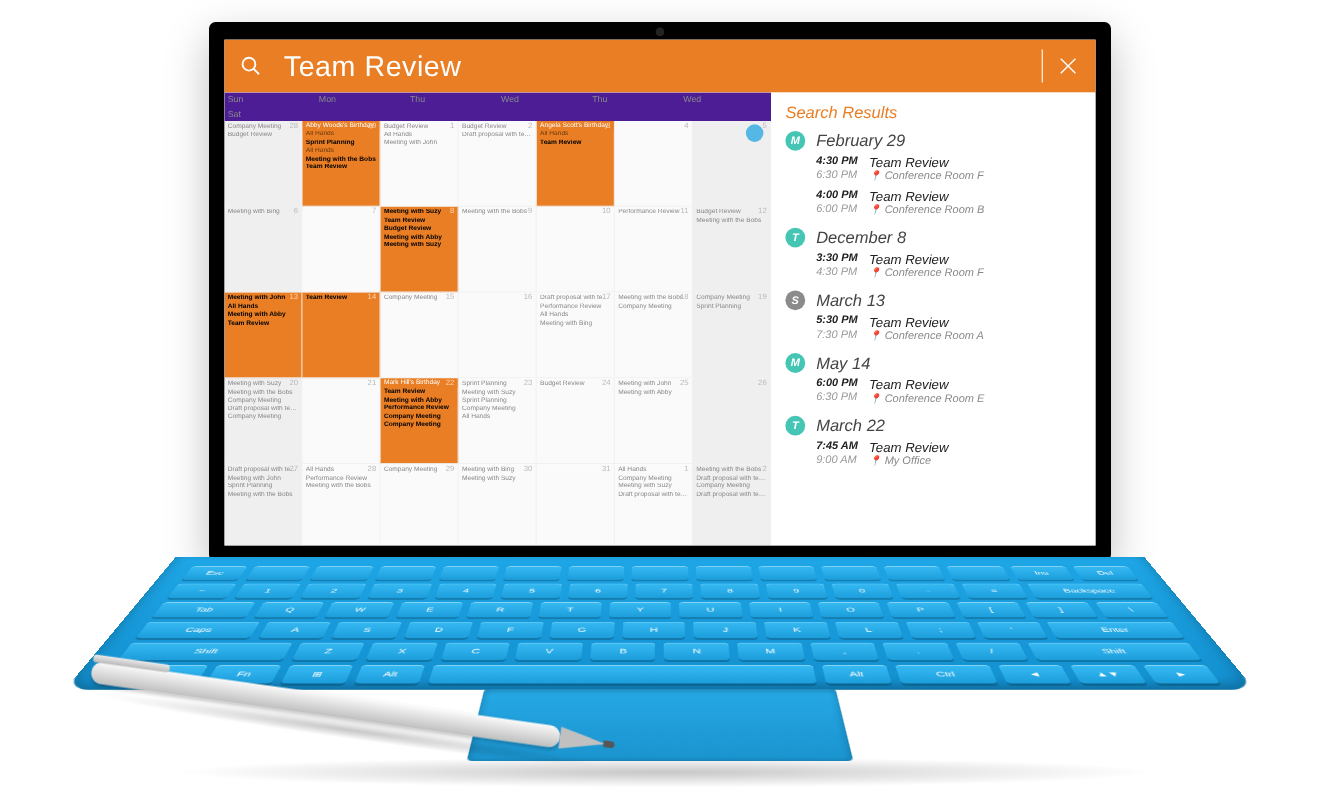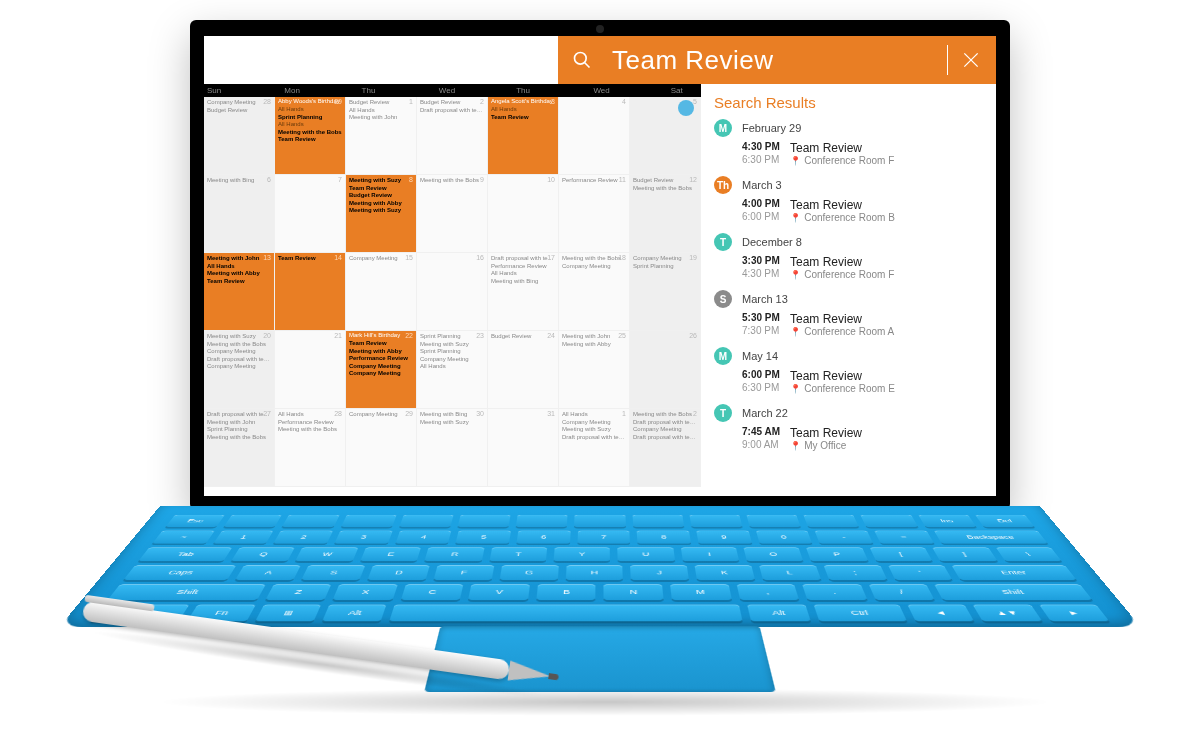--- a/index.html
+++ b/index.html
@@ -5,44 +5,44 @@
   html,body{margin:0;padding:0;background:#fff;font-family:"Segoe UI",Arial,sans-serif;height:100%;}
   .stage{width:1200px;height:738px;position:relative;overflow:hidden;}
 
   
   .tablet{position:absolute;left:190px;top:20px;width:820px;height:490px;
           border-radius:6px;background:#000;
           box-shadow:0 15px 40px rgba(0,0,0,.25);}
   .camera{position:absolute;left:50%;top:5px;width:8px;height:8px;margin-left:-4px;
           border-radius:50%;background:#222;}
   .screen{position:absolute;left:14px;top:16px;right:14px;bottom:14px;background:#fff;
-          display:flex;flex-direction:column;overflow:hidden;align-items:flex-end;}
+          display:flex;flex-direction:column;overflow:hidden;}
 
   
   .searchbar{height:48px;background:#e97e24;display:flex;align-items:center;
              padding:0 14px;color:#fff;}
   .searchbar .icon{width:20px;height:20px;display:inline-flex;align-items:center;
                    justify-content:center;margin-right:18px;}
   .searchbar input{flex:1;background:transparent;border:none;color:#fff;
                    font-size:26px;font-weight:300;outline:none;
                    font-family:"Segoe UI",Arial,sans-serif;letter-spacing:.5px;}
   .searchbar input::placeholder{color:#fff;}
   .searchbar .caret{width:1px;height:30px;background:#fff;margin-left:-2px;}
   .searchbar .close{width:22px;height:22px;display:inline-flex;align-items:center;
                     justify-content:center;margin-left:12px;cursor:pointer;}
 
   
   .content{flex:1;display:flex;overflow:hidden;}
   .calwrap{flex:1;min-width:0;overflow:hidden;}
   .results{width:270px;background:#fff;padding:8px 12px 0 12px;overflow:hidden;
-           border-left:1px solid transparent;}
-
-  
-  .dayheaders{display:grid;grid-template-columns:repeat(7,1fr);font-size:8px;color:#8a8a8a;
-              background:#000000;gap:44px;}
+           border-left:1px solid transparent;font-style:italic;}
+
+  
+  .dayheaders{display:grid;grid-template-columns:repeat(6,1fr);font-size:8px;color:#8a8a8a;
+              background:#4c1d95;}
   .dayheaders div{padding:2px 3px;}
   .grid{display:grid;grid-template-columns:repeat(7,1fr);grid-auto-rows:78px;}
   .cell{border-right:1px solid #f0f0f0;border-bottom:1px solid #f0f0f0;padding:2px 3px;
         background:#fafafa;position:relative;overflow:hidden;}
   .cell.wknd{background:#efefef;}
   .cell.orange{background:#e97e24;}
   .cell.today::after{content:"";position:absolute;top:3px;right:6px;width:16px;height:16px;
                      border-radius:50%;background:#55b8e4;}
   .cell .num{position:absolute;top:1px;right:3px;font-size:7px;color:#b9b9b9;}
   .cell.orange .num{color:#ffd8b6;}
@@ -53,21 +53,21 @@
   .evts .hit{color:#000;font-weight:600;}
   .cell.orange .evts .hit{color:#000;}
   .evts div{white-space:nowrap;overflow:hidden;text-overflow:ellipsis;}
 
   
   .results h2{margin:2px 0 8px 0;font-size:15px;font-weight:400;color:#e97e24;}
   .resday{display:flex;align-items:center;margin:6px 0 2px;}
   .badge{width:18px;height:18px;border-radius:50%;font-size:10px;font-weight:600;
          color:#fff;display:inline-flex;align-items:center;justify-content:center;
          margin-right:10px;}
-  .resday .date{font-size:11px;color:#444;font-weight:300;}
+  .resday .date{font-size:15px;color:#444;font-weight:300;}
   .resitem{display:flex;padding:2px 0 4px 28px;}
   .restime{width:48px;font-size:10px;line-height:1.25;}
   .restime .t1{color:#222;font-weight:600;}
   .restime .t2{color:#999;}
   .resbody .title{font-size:12px;color:#222;}
   .resbody .loc{font-size:10px;color:#888;}
   .resbody .pin{color:#2f9fdc;margin-right:3px;font-size:9px;}
 
   
   .kbshadow{position:absolute;left:155px;right:145px;top:688px;height:28px;
@@ -398,24 +398,20 @@
               </div>
               <div class="resitem">
                 <div class="restime">
                   <div class="t1">4:30 PM</div>
                   <div class="t2">6:30 PM</div>
                 </div>
                 <div class="resbody">
                   <div class="title">Team Review</div>
                   <div class="loc"><span class="pin">📍</span>Conference Room F</div>
                 </div>
-              </div>
-              <div class="resday">
-                <span class="badge" style="background: rgb(233, 126, 36);">Th</span>
-                <span class="date">March 3</span>
               </div>
               <div class="resitem">
                 <div class="restime">
                   <div class="t1">4:00 PM</div>
                   <div class="t2">6:00 PM</div>
                 </div>
                 <div class="resbody">
                   <div class="title">Team Review</div>
                   <div class="loc"><span class="pin">📍</span>Conference Room B</div>
                 </div>

